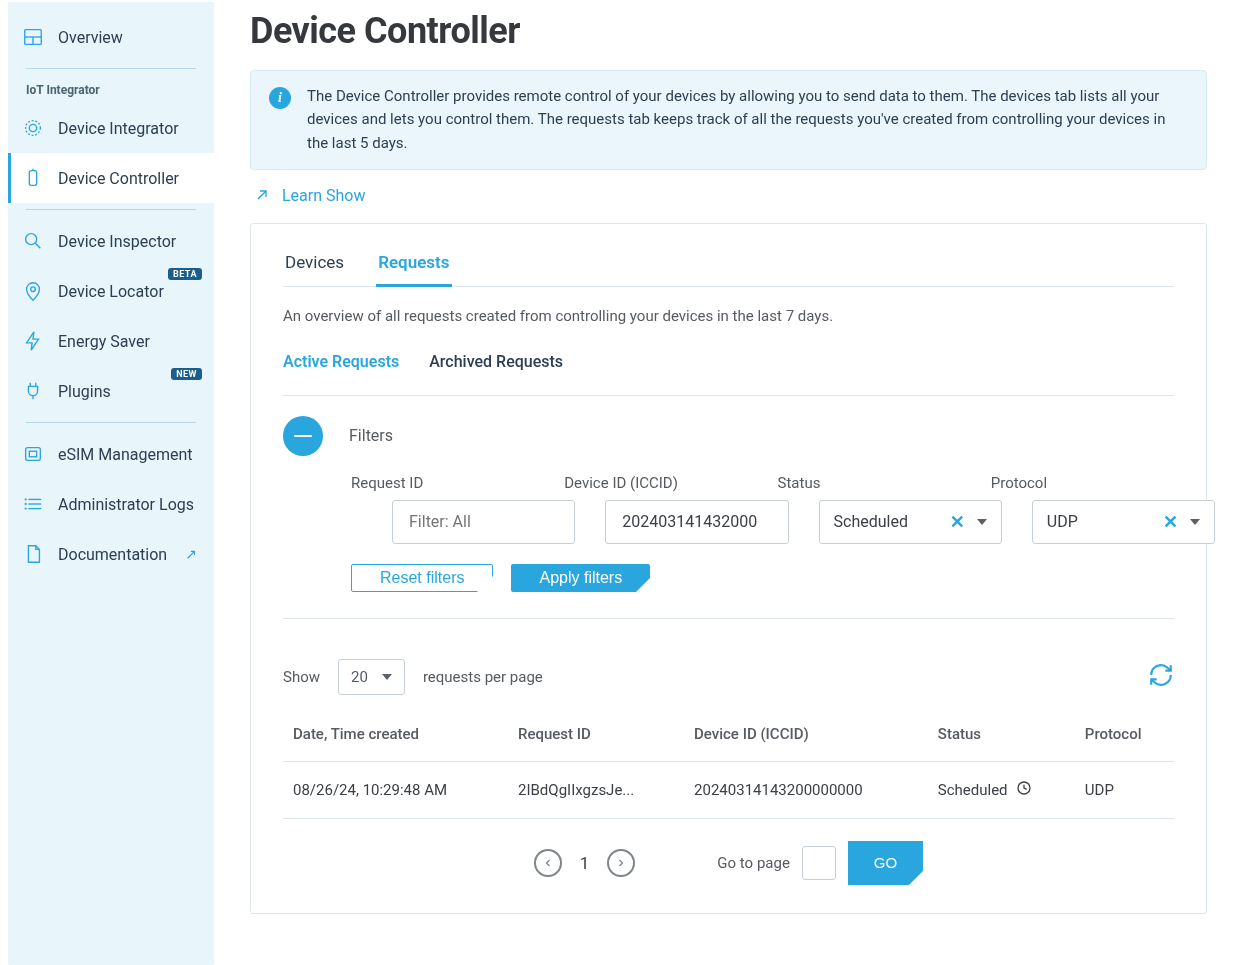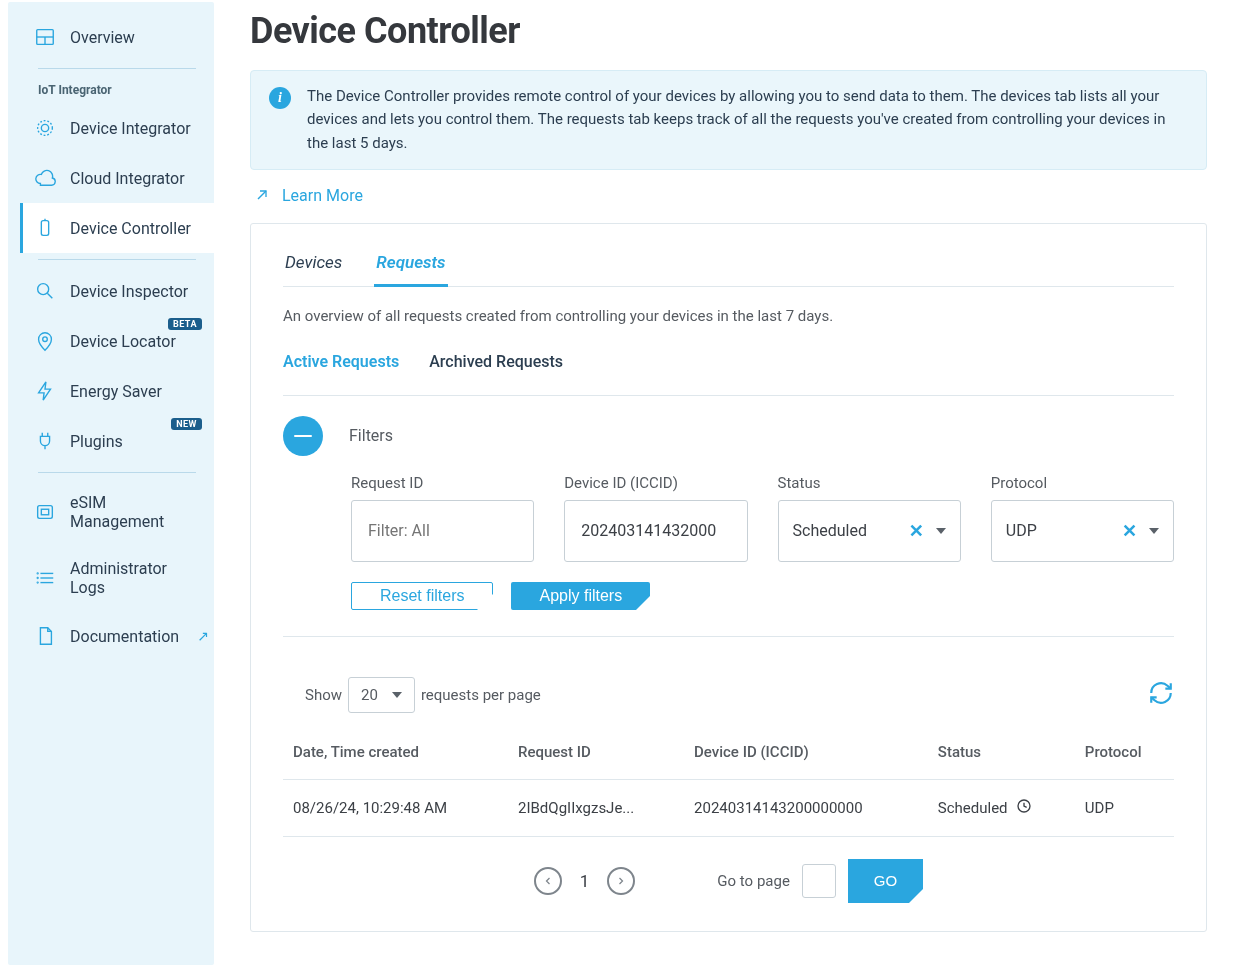--- a/index.html
+++ b/index.html
@@ -18,21 +18,21 @@
     font-family: -apple-system, BlinkMacSystemFont, "Segoe UI", Roboto, Arial, sans-serif;
     color: var(--text);
     background: #fff;
     font-size: 15px;
   }
   .app { display: flex; min-height: 965px; }
   
   .sidebar {
     width: 206px;
     background: var(--sidebar-bg);
-    padding: 10px 0 0 12px;
+    padding: 10px 0 0 0;
     flex-shrink: 0;
     margin: 2px 0 0 8px;
     border-radius: 2px;
   }
   .side-item {
     display: flex;
     align-items: center;
     gap: 14px;
     padding: 14px 14px;
     color: var(--navy);
@@ -131,21 +131,20 @@
   .panel {
     background: #fff;
     border: 1px solid var(--border);
     border-radius: 3px;
     padding: 22px 32px 28px 32px;
   }
   .tabs {
     display: flex;
     gap: 30px;
     border-bottom: 1px solid var(--border);
-    font-style: italic;
   }
   .tab {
     padding: 6px 2px 12px 2px;
     cursor: pointer;
     font-size: 17px;
     color: var(--navy);
     border-bottom: 3px solid transparent;
     margin-bottom: -1px;
   }
   .tab.active {
@@ -176,30 +175,31 @@
     padding-left: 68px;
   }
   .filter-field label {
     display: block;
     font-size: 15px;
     color: var(--text-light);
     margin-bottom: 8px;
   }
   .input, .select {
     width: 100%;
-    height: 62px;
+    height: 44px;
     border: 1px solid #c7d0d6;
     border-radius: 3px;
     padding: 12px 14px;
     font-size: 16px;
     color: var(--text);
     background: #fff;
     display: flex;
     align-items: center;
     justify-content: space-between;
+    margin-left: 41px;
   }
   .input input {
     border: none; outline: none; font-size: 16px; width: 100%;
     font-family: inherit; color: inherit; background: transparent;
   }
   .select-tail { display: flex; gap: 12px; align-items: center; }
   .x-icon { color: var(--blue); font-weight: 700; cursor: pointer; font-size: 18px; }
   .caret { width: 0; height: 0; border-left: 5px solid transparent; border-right: 5px solid transparent; border-top: 6px solid #5a6169; cursor: pointer; }
   .filter-actions {
     padding-left: 68px;
@@ -235,21 +235,21 @@
     width: 0; height: 0;
     border-right: 16px solid #fff;
     border-top: 16px solid transparent;
   }
   .toolbar {
     display: flex;
     align-items: center;
     justify-content: space-between;
     margin: 40px 0 12px 0;
   }
-  .show-group { display: flex; align-items: center; gap: 6px; color: var(--text-light); margin-left: 22px; }
+  .show-group { display: flex; align-items: center; gap: 18px; color: var(--text-light); }
   .mini-select {
     border: 1px solid #c7d0d6; border-radius: 3px;
     padding: 8px 12px; display: flex; align-items: center; gap: 14px;
     cursor: pointer;
   }
   .refresh-icon svg { width: 26px; height: 26px; stroke: var(--blue); fill: none; stroke-width: 2; cursor:pointer; }
   table { width: 100%; border-collapse: collapse; }
   th, td {
     text-align: left;
     padding: 18px 10px;
@@ -314,28 +314,20 @@
     <div class="side-item">
       <span class="side-icon">
         <svg viewBox="0 0 24 24">
             <circle cx="12" cy="12" r="4"></circle>
             <circle cx="12" cy="12" r="8" stroke-dasharray="2 2"></circle>
           </svg>
       </span>
       <span>Device Integrator</span>
     </div>
 
-    <div class="side-item">
-      <span class="side-icon">
-        <svg viewBox="0 0 24 24">
-            <path d="M7 18a5 5 0 1 1 1-9.9A6 6 0 0 1 20 12a4 4 0 0 1-1 7.9H7z"></path>
-          </svg>
-      </span>
-      <span>Cloud Integrator</span>
-    </div>
 
     <div class="side-item active">
       <span class="side-icon">
         <svg viewBox="0 0 24 24">
             <rect x="8" y="4" width="8" height="16" rx="2"></rect>
             <line x1="12" y1="2" x2="12" y2="4"></line>
           </svg>
       </span>
       <span>Device Controller</span>
     </div>
@@ -424,21 +416,21 @@
     <div class="info-banner">
       <div class="info-icon">i</div>
       <div>The Device Controller provides remote control of your devices by allowing you to send data to them. The devices tab lists all your devices and lets you control them. The requests tab keeps track of all the requests you've created from controlling your devices in the last 5 days.</div>
     </div>
 
     <div class="learn-more">
       <svg viewBox="0 0 24 24">
           <line x1="6" y1="18" x2="18" y2="6"></line>
           <polyline points="9 6 18 6 18 15"></polyline>
         </svg>
-      <span>Learn More</span>
+      <span>Learn Show</span>
     </div>
 
     <div class="panel">
       <div class="tabs">
         <div class="tab">Devices</div>
         <div class="tab active">Requests</div>
       </div>
       <div class="tab-desc">An overview of all requests created from controlling your devices in the last 7 days.</div>
 
       <div class="subtabs">

